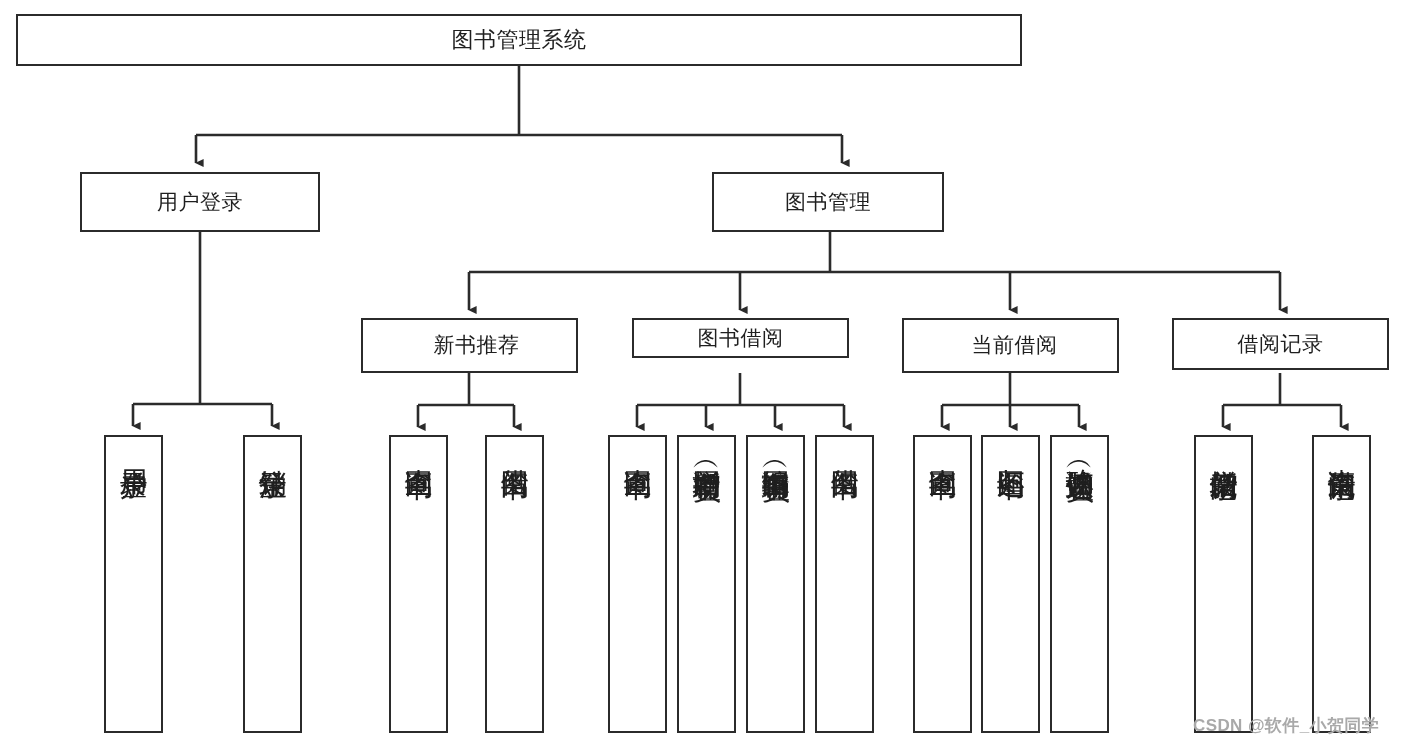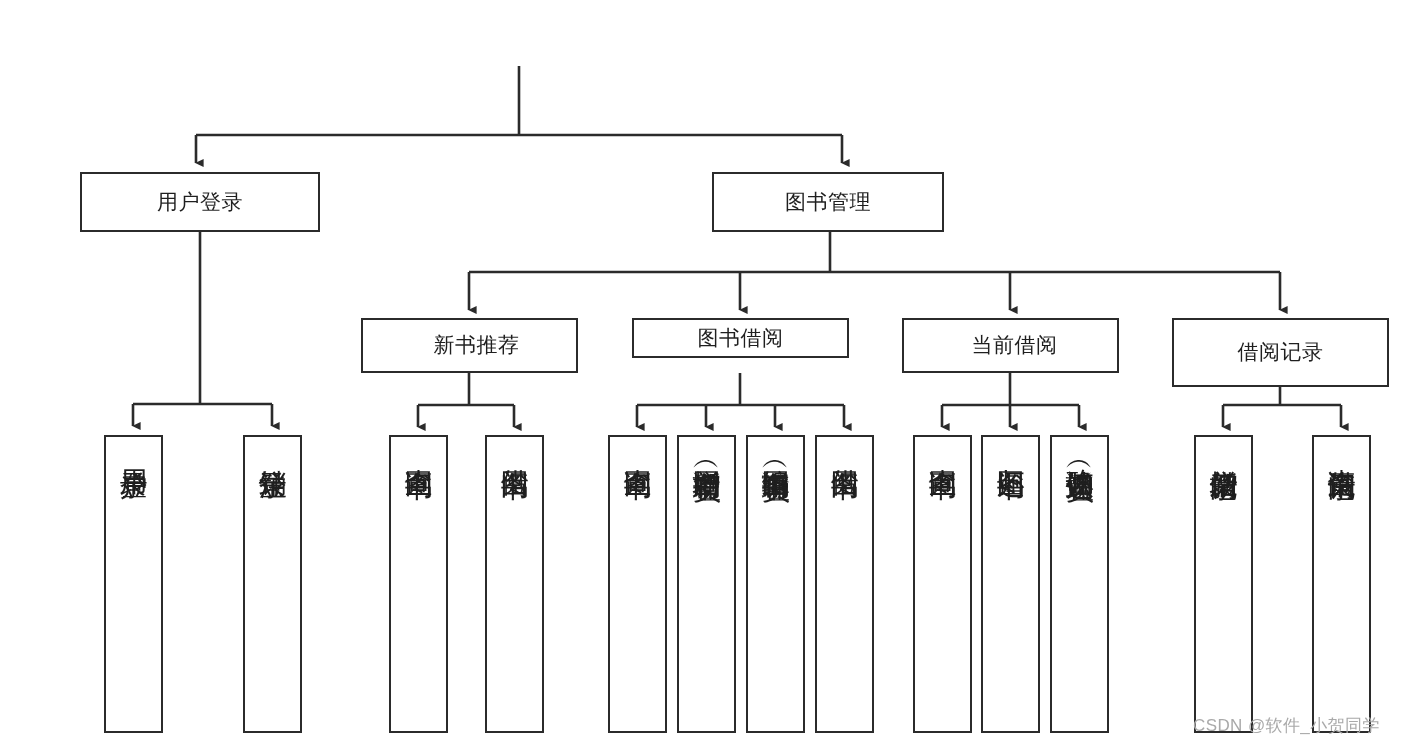--- a/index.html
+++ b/index.html
@@ -65,20 +65,21 @@
   }
   .watermark {
     position: absolute;
     left: 1193px;
     top: 714px;
     font-size: 17px;
     color: #a9a9a9;
     white-space: nowrap;
     letter-spacing: 0.4px;
     pointer-events: none;
+    font-weight: bold;
   }
 </style>
 </head>
 <body>
 
 <div id="diagram-root">
 
   <svg class="edges" viewBox="0 0 1405 747" xmlns="http://www.w3.org/2000/svg">
     <defs>
       <marker id="arrowhead" markerWidth="9" markerHeight="9" refX="4.2" refY="7.6" orient="auto" markerUnits="userSpaceOnUse">
@@ -122,38 +123,41 @@
       <path d="M1010,405 L1010,427" marker-end="url(#arrowhead)"></path>
       <path d="M1079,405 L1079,427" marker-end="url(#arrowhead)"></path>
 
       <path d="M1280,373 L1280,405"></path>
       <path d="M1223,405 L1341,405"></path>
       <path d="M1223,405 L1223,427" marker-end="url(#arrowhead)"></path>
       <path d="M1341,405 L1341,427" marker-end="url(#arrowhead)"></path>
     </g>
   </svg>
 
+  <div class="node root horiz" style="left:16px; top:14px; width:1006px; height:52px;">
+    <span class="label">图书管理系统</span>
+  </div>
 
   <div class="node horiz" style="left:80px; top:172px; width:240px; height:60px;">
     <span class="label">用户登录</span>
   </div>
   <div class="node horiz" style="left:712px; top:172px; width:232px; height:60px;">
     <span class="label">图书管理</span>
   </div>
 
   <div class="node horiz" style="left:361px; top:318px; width:217px; height:55px;padding-left:14px;">
     <span class="label">新书推荐</span>
   </div>
   <div class="node horiz" style="left:632px; top:318px; width:217px; height:40px;">
     <span class="label">图书借阅</span>
   </div>
   <div class="node horiz" style="left:902px; top:318px; width:217px; height:55px;padding-left:8px;">
     <span class="label">当前借阅</span>
   </div>
-  <div class="node horiz" style="left:1172px; top:318px; width:217px; height:69px;">
+  <div class="node horiz" style="left:1172px; top:318px; width:217px; height:52px;">
     <span class="label">借阅记录</span>
   </div>
 
   <div class="node leaf" style="left:104px; top:435px; width:59px; height:298px;">
     <span class="label">用户登录</span>
   </div>
   <div class="node leaf" style="left:243px; top:435px; width:59px; height:298px;">
     <span class="label">注销登录</span>
   </div>
 

